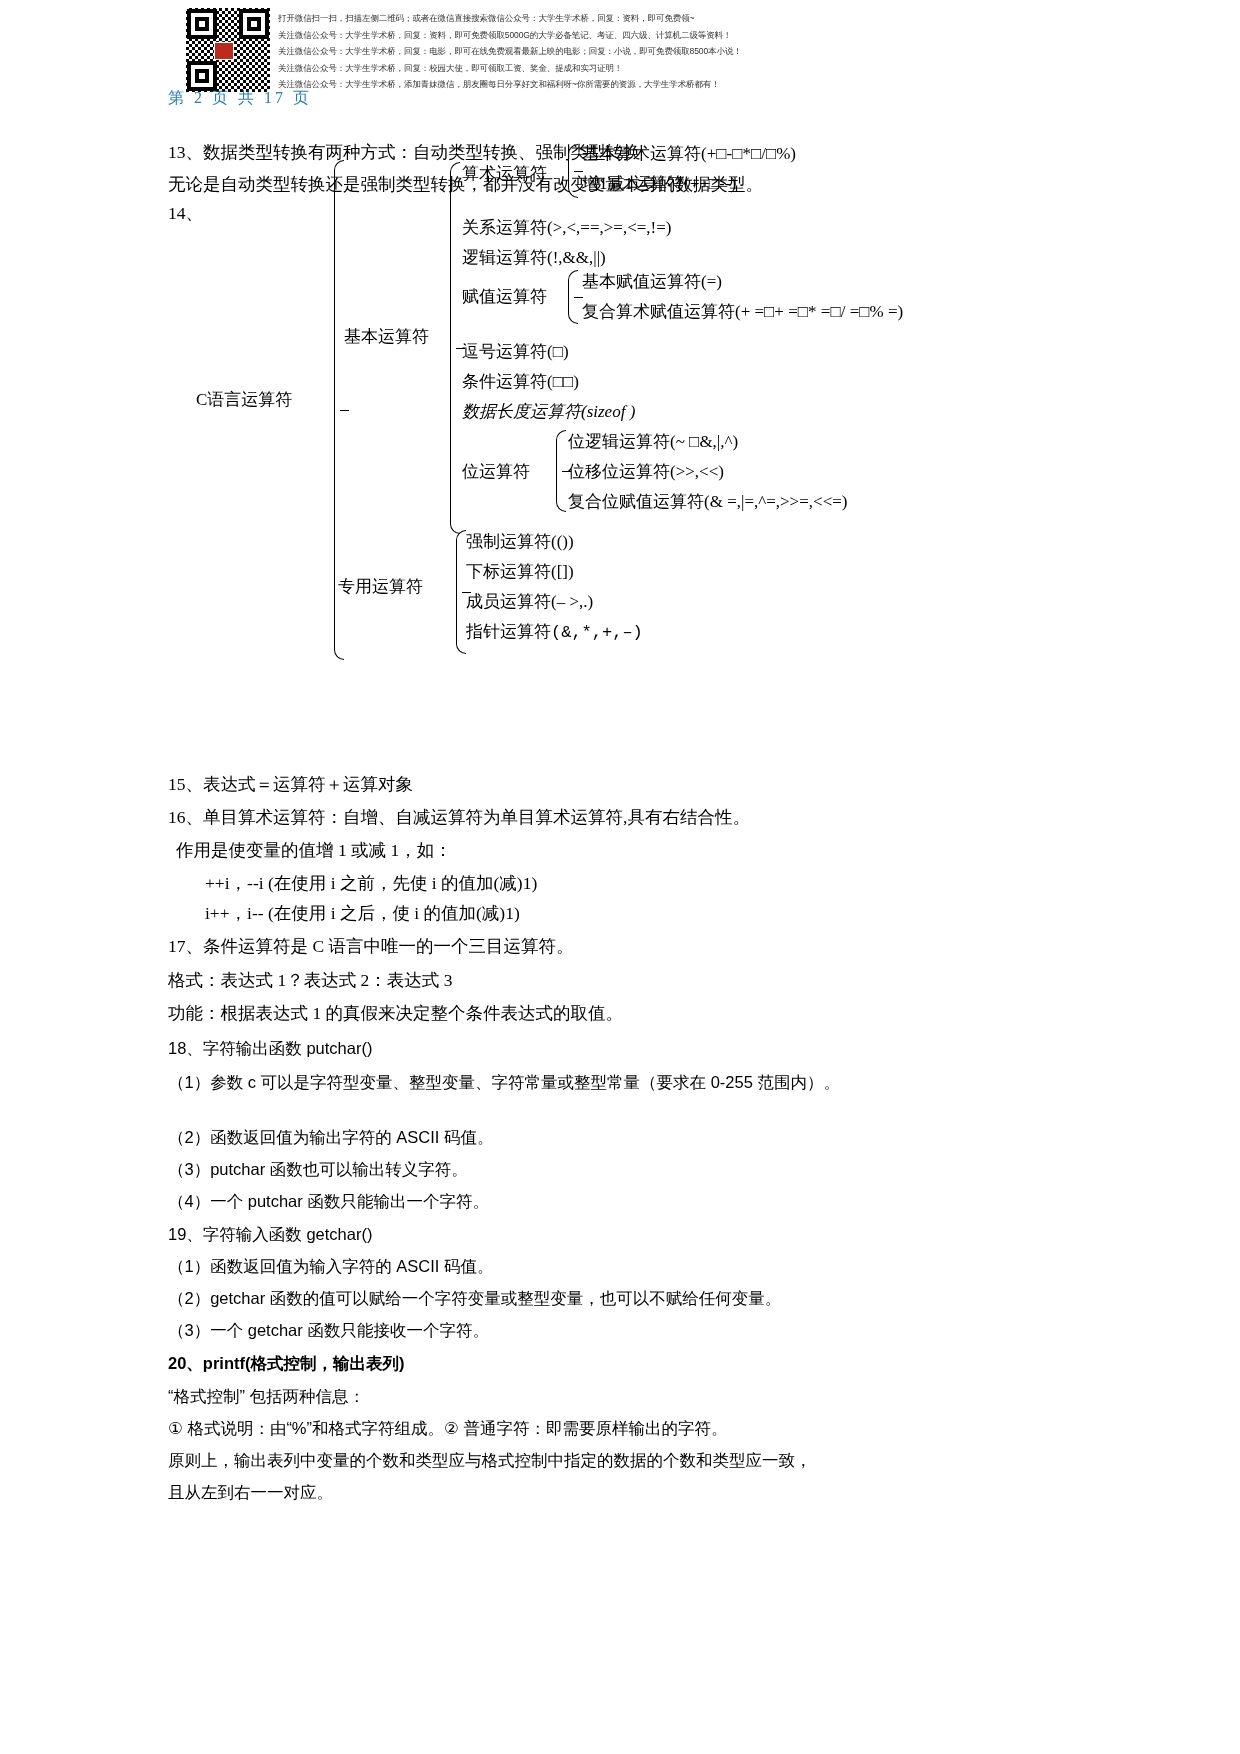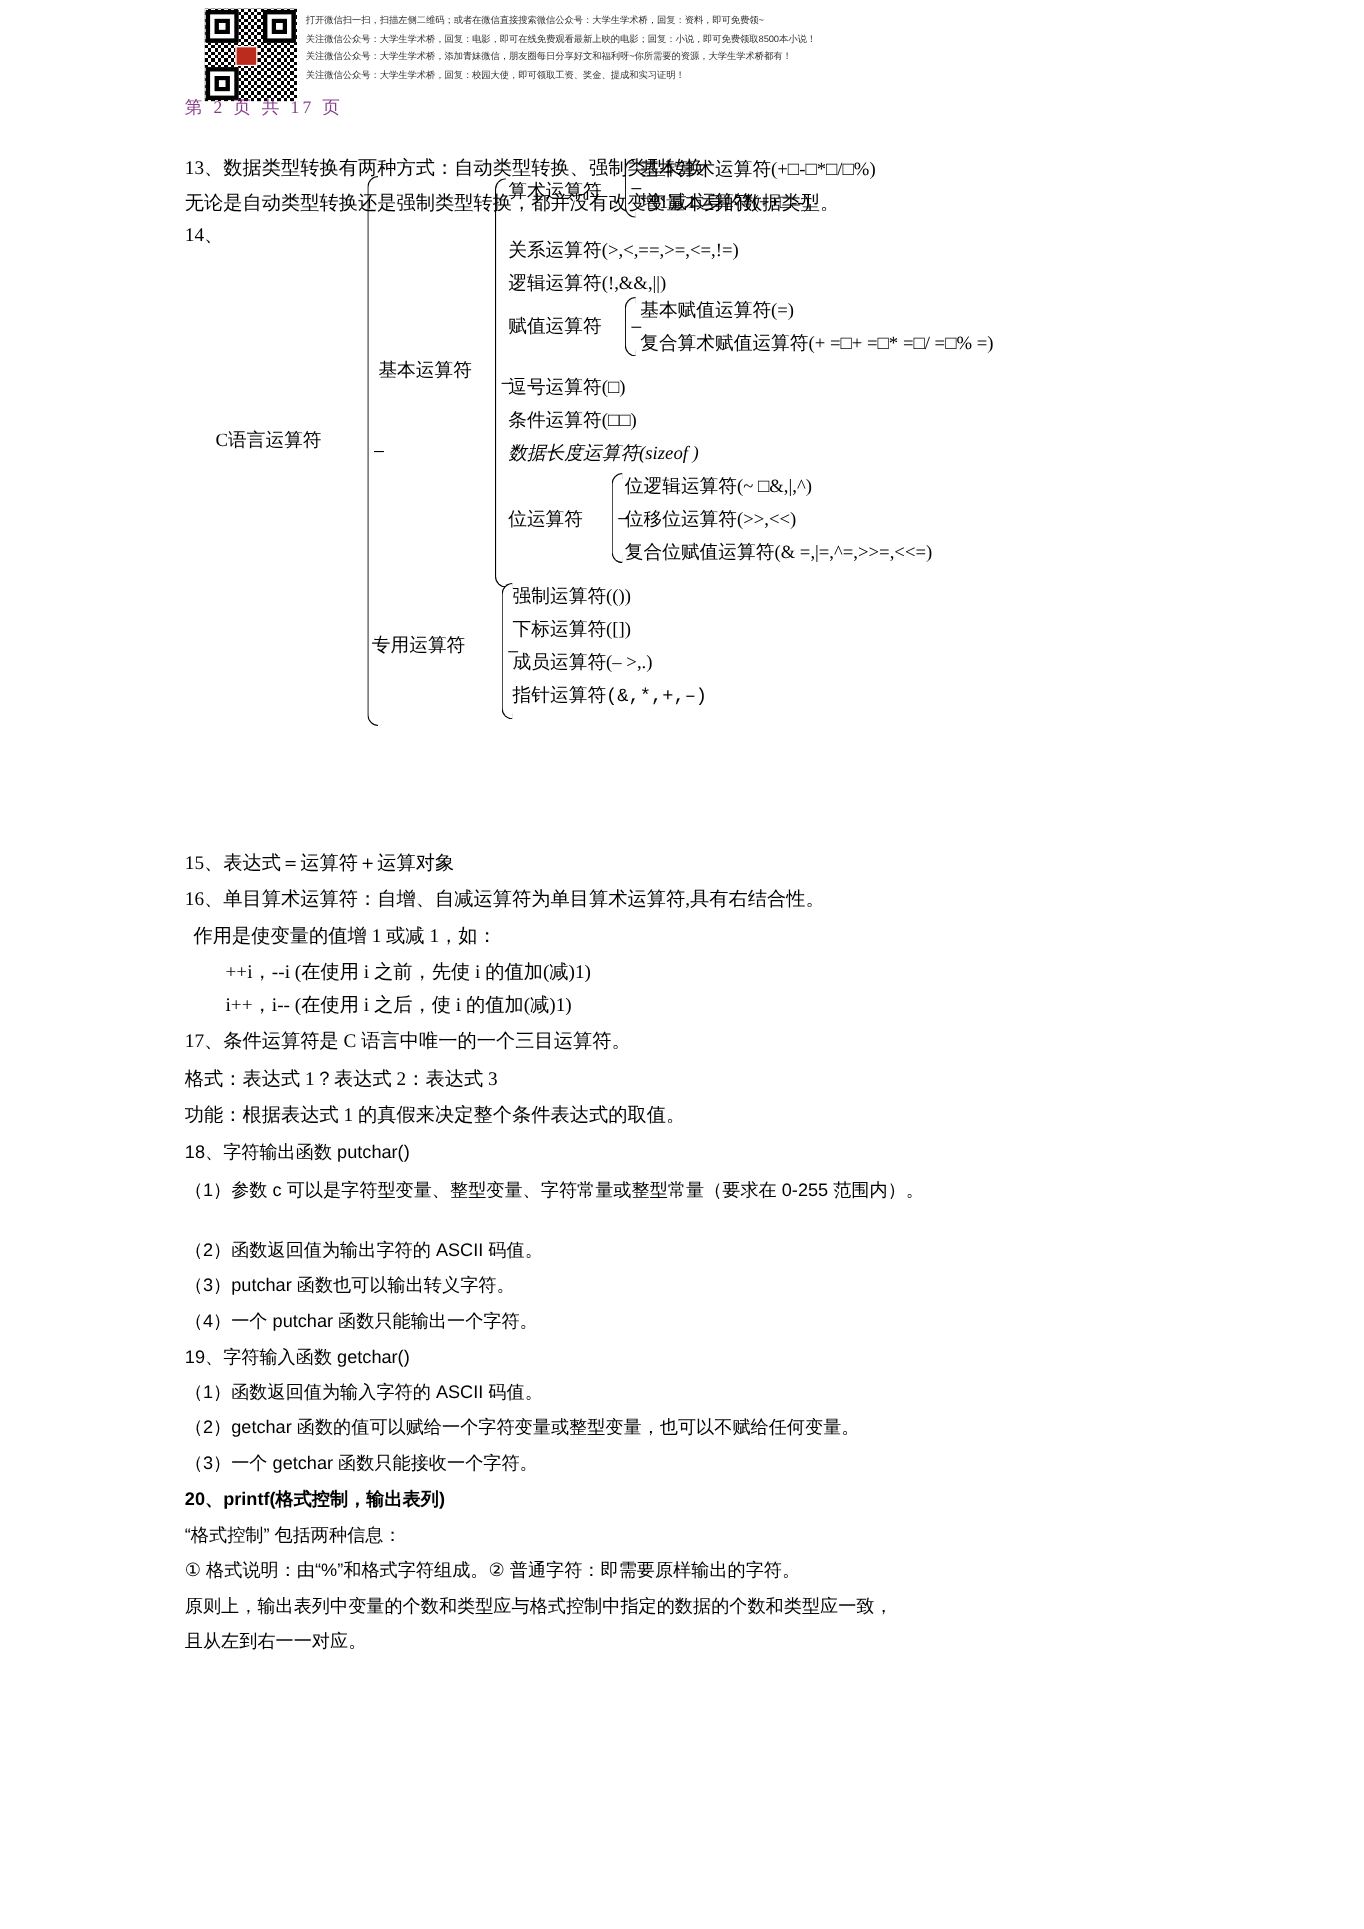--- a/index.html
+++ b/index.html
@@ -46,21 +46,21 @@
     padding-top:2px;
   }
   .wm-line{
     font-family:"Liberation Sans","DejaVu Sans",sans-serif;
     font-size:8.5px;line-height:16.5px;color:#1a1a1a;white-space:nowrap;
     letter-spacing:-.1px;opacity:.92;
   }
   
   #page-no{
     position:absolute;left:168px;top:88px;
-    font-size:16px;letter-spacing:3px;color:#701a75;opacity:.85;
+    font-size:16px;letter-spacing:3px;color:#0369a1;opacity:.85;
   }
   
   .para{
     position:absolute;
     font-family:"Liberation Serif","DejaVu Serif",serif;
     font-size:17.5px;line-height:28px;color:#000;white-space:nowrap;
   }
   .para.sans{font-family:"Liberation Sans","DejaVu Sans",sans-serif;font-size:16.5px;}
   
   #tree{position:absolute;left:168px;top:140px;width:900px;height:540px;}
@@ -89,23 +89,24 @@
 </head>
 <body>
 
 <div id="watermark">
   <div id="qr">
     <span class="qrbl"></span>
       <span class="qrlogo"></span>
   </div>
   <div id="wm-lines">
     <div class="wm-line">打开微信扫一扫，扫描左侧二维码；或者在微信直接搜索微信公众号：大学生学术桥，回复：资料，即可免费领~</div>
+    <div class="wm-line">关注微信公众号：大学生学术桥，回复：资料，即可免费领取5000G的大学必备笔记、考证、四六级、计算机二级等资料！</div>
     <div class="wm-line">关注微信公众号：大学生学术桥，回复：电影，即可在线免费观看最新上映的电影；回复：小说，即可免费领取8500本小说！</div>
+    <div class="wm-line">关注微信公众号：大学生学术桥，回复：校园大使，即可领取工资、奖金、提成和实习证明！</div>
     <div class="wm-line">关注微信公众号：大学生学术桥，添加青妹微信，朋友圈每日分享好文和福利呀~你所需要的资源，大学生学术桥都有！</div>
-    <div class="wm-line">关注微信公众号：大学生学术桥，回复：校园大使，即可领取工资、奖金、提成和实习证明！</div>
   </div>
 </div>
 
 <div id="page-no">第 2 页 共 17 页</div>
 
 <div class="para" style="left:168px;top:138px;">13、数据类型转换有两种方式：自动类型转换、强制类型转换</div>
 <div class="para" style="left:168px;top:170px;">无论是自动类型转换还是强制类型转换，都并没有改变变量本身的数据类型。</div>
 <div class="para" style="left:168px;top:199px;">14、</div>
 
 <div id="tree">

